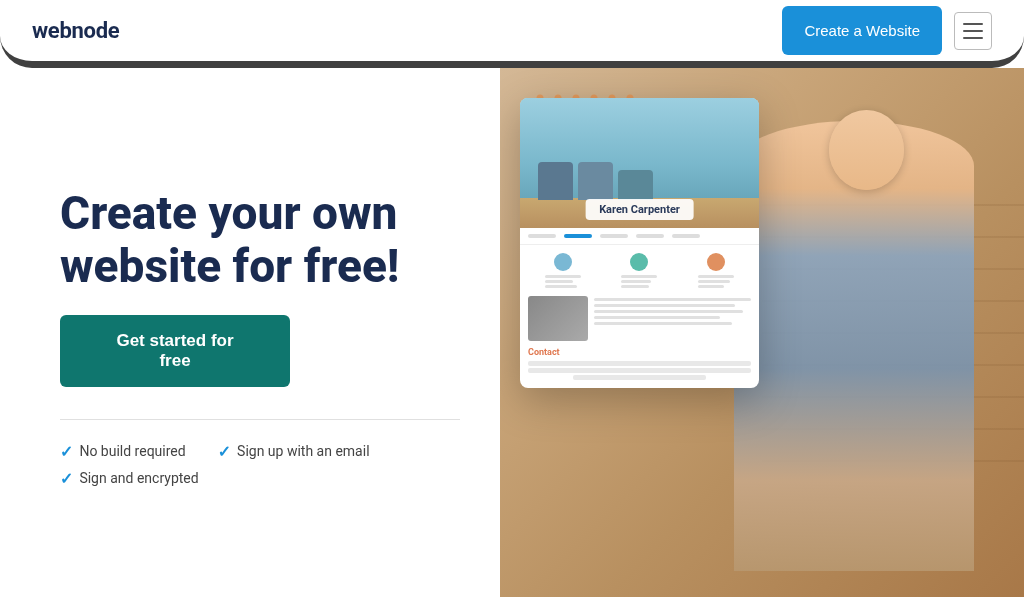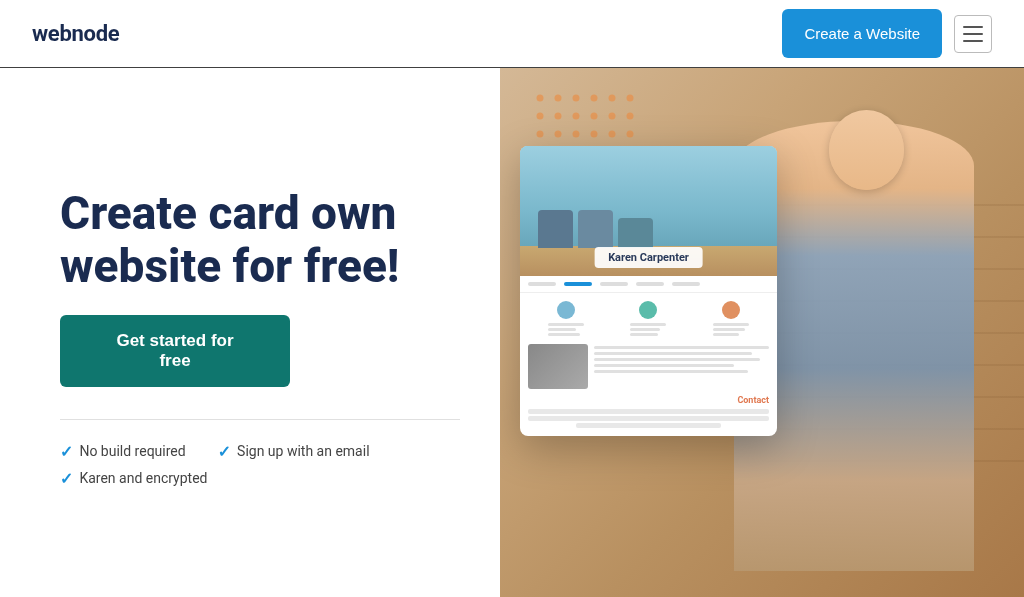--- a/index.html
+++ b/index.html
@@ -11,23 +11,24 @@
       height: 597px;
       overflow: hidden;
     }
 
     
     header {
       display: flex;
       align-items: center;
       justify-content: space-between;
       padding: 16px 32px;
-      border-bottom: 1px solid #404040;
+      border-bottom: 7px solid #404040;
       background: #fff;
       height: 68px;
+      border-radius: 32px;
     }
     .header-right {
       display: flex;
       align-items: center;
       gap: 12px;
     }
     .cta-button {
       background: #1a90d9;
       color: #fff;
       border: none;
@@ -158,27 +159,26 @@
       inset: 0;
       background: 
         linear-gradient(to bottom, #e8c49a 0%, #d4a574 40%, #c49060 70%, #b8804a 100%);
     }
 
     
     .preview-card {
       position: absolute;
       left: 20px;
       top: 30px;
-      width: 257px;
+      width: 239px;
       background: #fff;
       border-radius: 8px;
       box-shadow: 0 12px 40px rgba(0,0,0,0.25);
       overflow: hidden;
       z-index: 5;
-      margin-top: 48px;
     }
     .preview-card-img {
       width: 100%;
       height: 130px;
       background: linear-gradient(180deg, #7ecaea 0%, #5ab0c8 40%, #4a9db5 60%, #6ab5c5 80%, #8bbfca 100%);
       position: relative;
       overflow: hidden;
     }
     
     .preview-scene {
@@ -264,21 +264,21 @@
       flex-shrink: 0;
     }
     .preview-text-block {
       flex: 1;
       display: flex;
       flex-direction: column;
       gap: 3px;
       padding-top: 2px;
     }
     .preview-contact {
-      text-align: right;
+      text-align: left;
       font-size: 9px;
       font-weight: 700;
       color: #e07850;
       margin-bottom: 4px;
     }
     .preview-form-fields {
       display: flex;
       flex-direction: column;
       gap: 2px;
     }
@@ -301,35 +301,35 @@
       <span></span>
       <span></span>
       <span></span>
     </button>
   </div>
 </header>
 
 <main>
 
   <div class="left-panel">
-    <h1 class="hero-title">Create card own website for free!</h1>
+    <h1 class="hero-title">Create your own website for free!</h1>
     <button class="start-button">Get started for free</button>
     <div class="divider"></div>
     <div class="features">
       <div class="feature-item">
         <span class="check-icon">✓</span>
         <span>No build required</span>
       </div>
       <div class="feature-item">
         <span class="check-icon">✓</span>
         <span>Sign up with an email</span>
       </div>
       <div class="feature-item">
         <span class="check-icon">✓</span>
-        <span>Karen and encrypted</span>
+        <span>Sign and encrypted</span>
       </div>
     </div>
   </div>
 
   <div class="right-panel">
 
     <div class="scene-bg"></div>
 
     <div class="dot-decoration">
       <svg viewBox="0 0 110 110" xmlns="http://www.w3.org/2000/svg">

